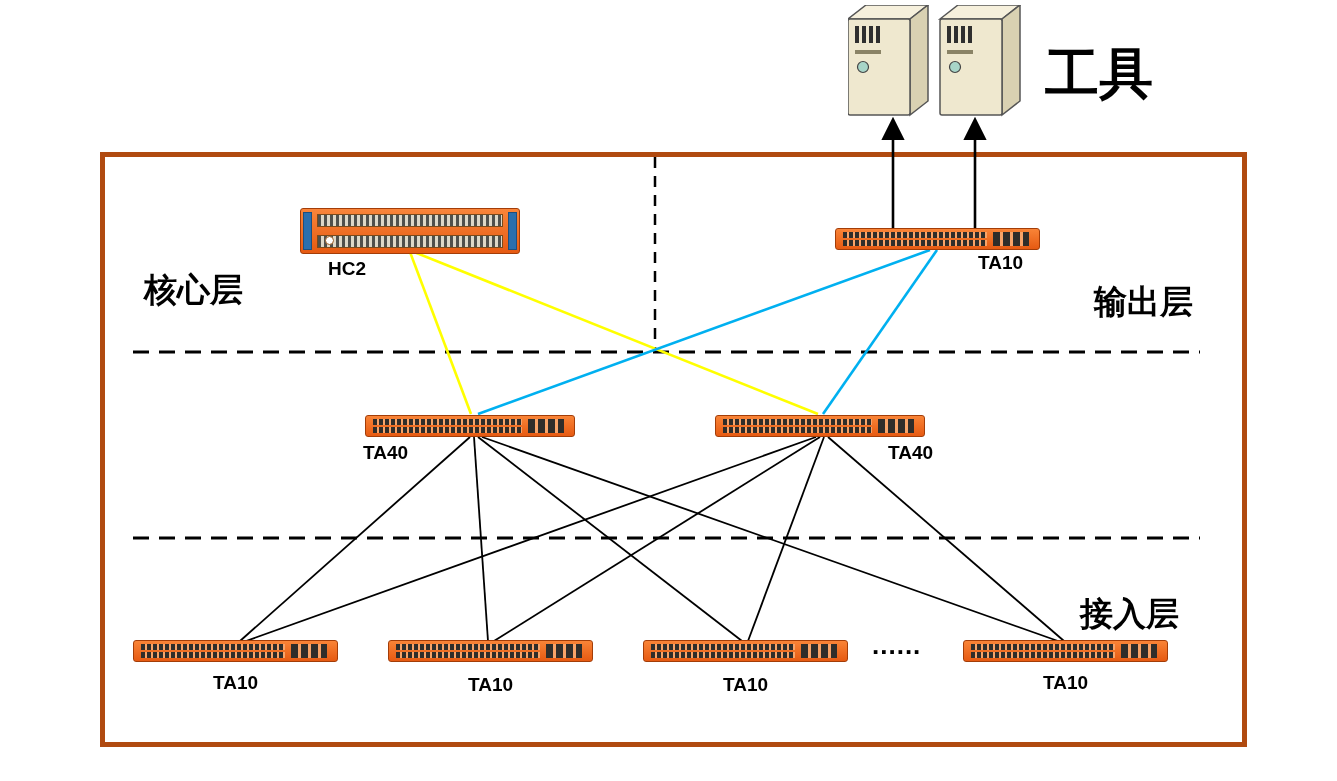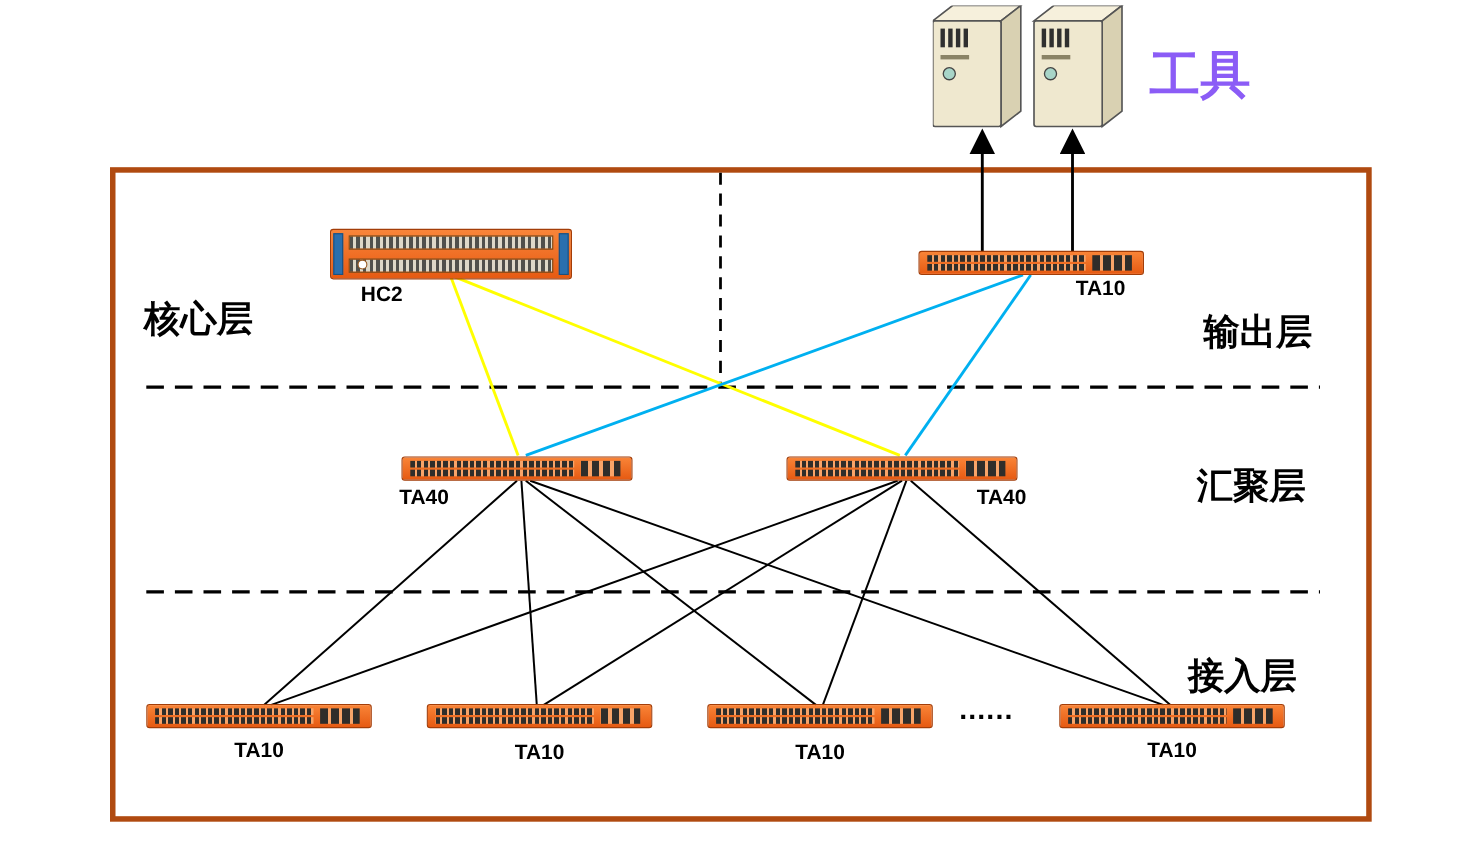--- a/index.html
+++ b/index.html
@@ -58,21 +58,21 @@
     position:absolute;left:24px;bottom:8px;width:9px;height:9px;border-radius:50%;
     background:#ffffff;border:1px solid #9a5b22;box-sizing:border-box;
   }
 
   
   .layer-label{
     position:absolute;color:#000;font-weight:bold;font-size:33px;
     font-family:"Liberation Sans", sans-serif;white-space:nowrap;
   }
   .tools-label{
-    position:absolute;left:1045px;top:38px;color:#8b5cf6;font-weight:bold;font-size:46px;white-space:nowrap;
+    position:absolute;left:1045px;top:38px;color:#000000;font-weight:bold;font-size:54px;white-space:nowrap;
   }
   .device-label{
     position:absolute;color:#000;font-weight:bold;font-size:19px;white-space:nowrap;
   }
   .device-label.centered{width:205px;text-align:center;}
   .ellipsis-label{
     position:absolute;left:872px;top:630px;color:#000;font-weight:bold;font-size:26px;letter-spacing:1px;white-space:nowrap;
   }
 </style>
 </head>
@@ -190,18 +190,17 @@
 
   <div class="switch" style="left:963px;top:640px;width:205px;">
     <div class="ports ports-top"></div>
     <div class="ports ports-bottom"></div>
     <div class="uplink"></div>
   </div>
   <div class="device-label centered" style="left:963px;top:672px;">TA10</div>
 
   <div class="ellipsis-label">......</div>
 
-  <div class="layer-label" style="left:131px;top:268px;">核心层</div>
+  <div class="layer-label" style="left:144px;top:268px;">核心层</div>
   <div class="layer-label" style="left:1094px;top:280px;">输出层</div>
-  <div class="layer-label" style="left:1088px;top:420px;">汇聚层</div>
   <div class="layer-label" style="left:1080px;top:592px;">接入层</div>
 
 </div>
 
 </body></html>

